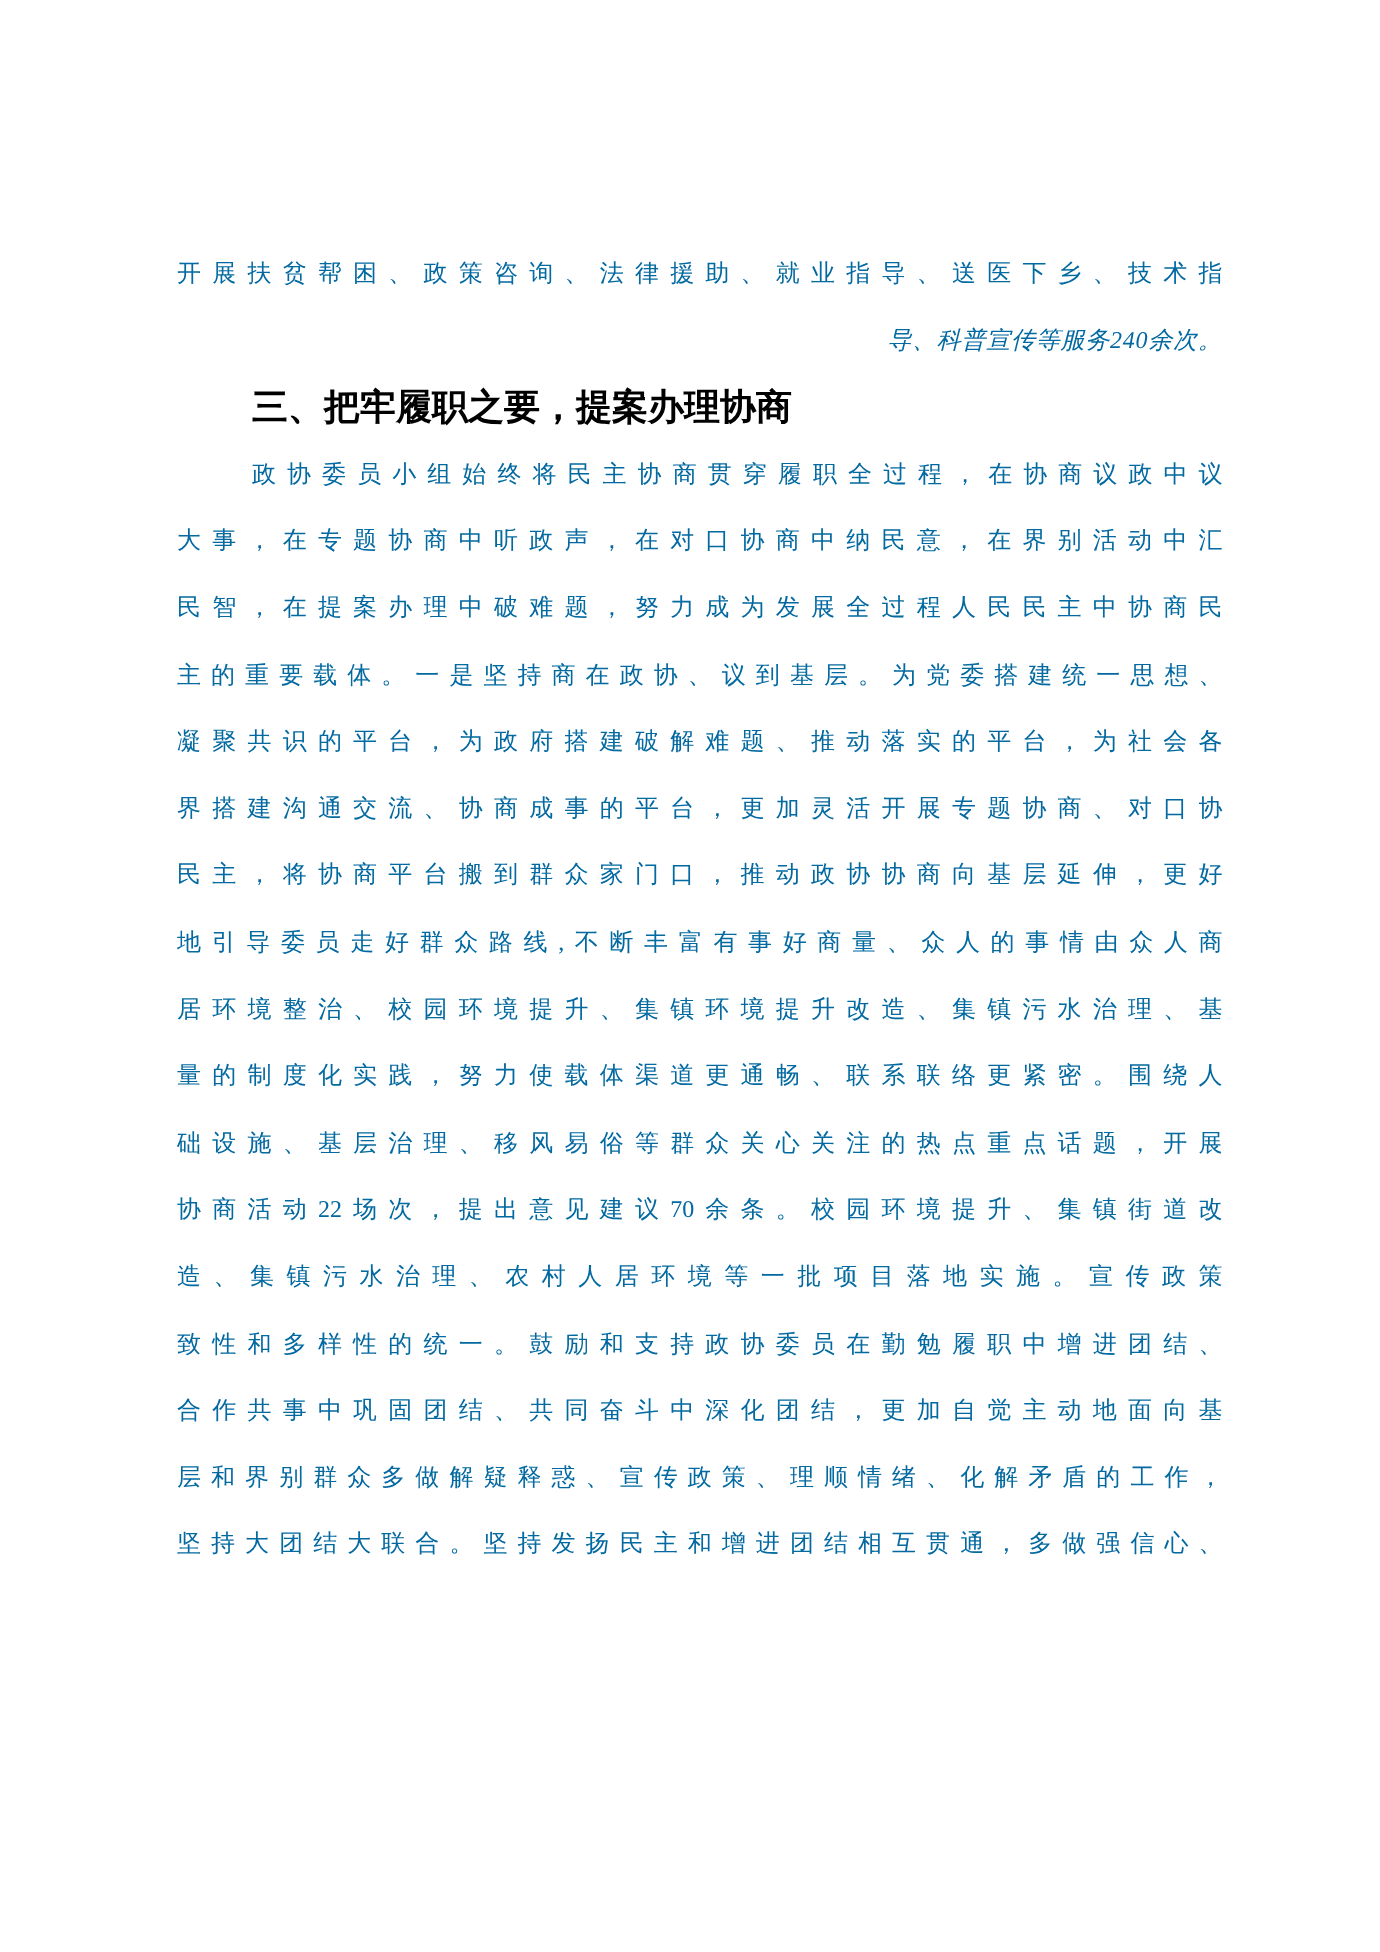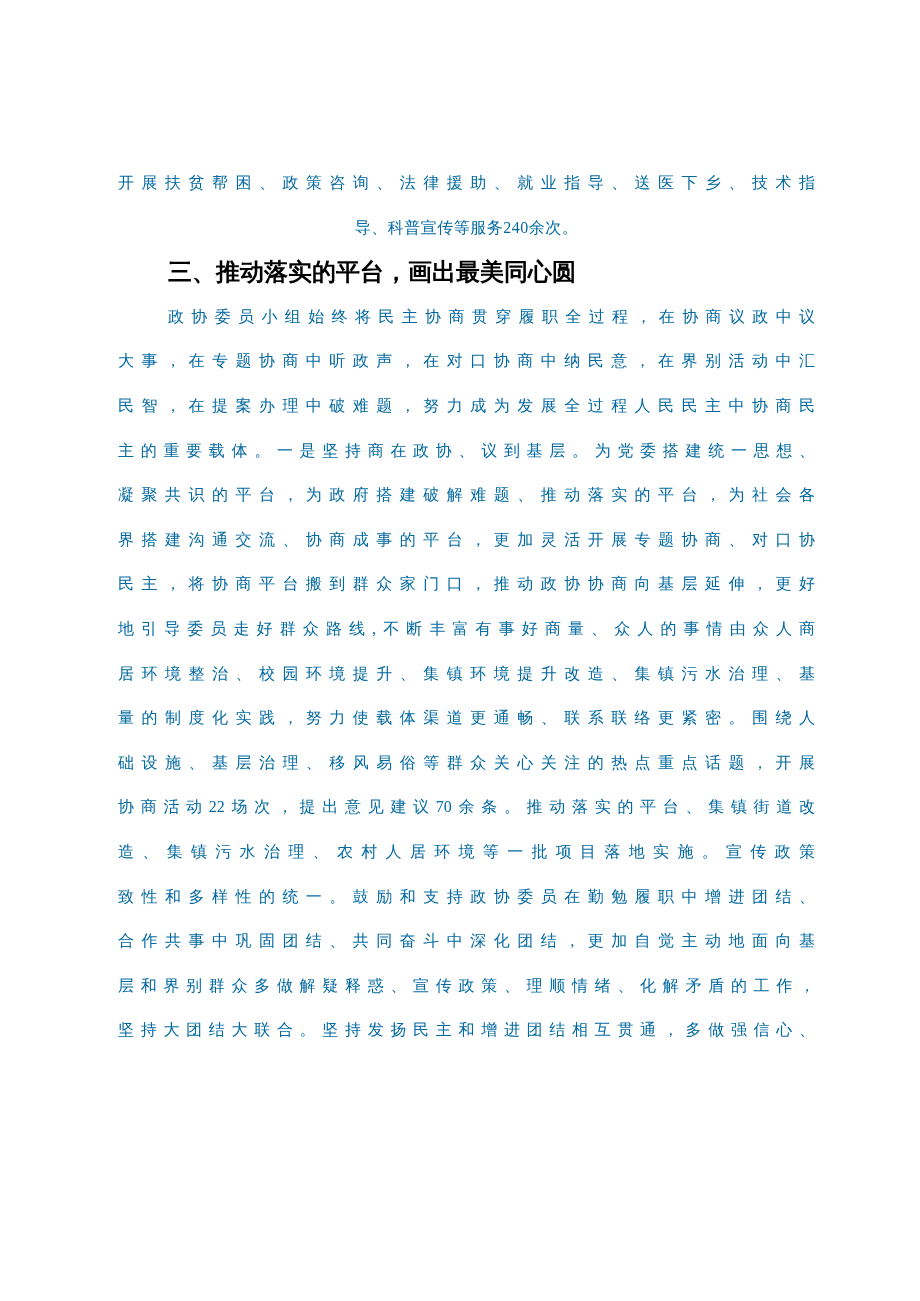--- a/index.html
+++ b/index.html
@@ -33,52 +33,53 @@
     white-space: normal;
     text-align: justify;
     text-align-last: justify;
     text-justify: inter-character;
     letter-spacing: 0;
   }
   .indent {
     text-indent: 50px;
   }
   .left {
-    text-align: center;
+    text-align: right;
+    font-style: italic;
   }
   .heading {
     font-family: "Liberation Sans", "DejaVu Sans", sans-serif;
     font-weight: bold;
     font-size: 24px;
     color: #000000;
     padding-left: 50px;
     letter-spacing: 0;
     text-align: left;
     white-space: nowrap;
   }
 </style>
 </head>
 <body>
 
 <div class="page">
   <div class="content">
       <div class="ln just">开展扶贫帮困、政策咨询、法律援助、就业指导、送医下乡、技术指</div>
       <div class="ln left">导、科普宣传等服务240余次。</div>
-      <div class="ln heading">三、推动落实的平台，画出最美同心圆</div>
+      <div class="ln heading">三、把牢履职之要，提案办理协商</div>
       <div class="ln just indent">政协委员小组始终将民主协商贯穿履职全过程，在协商议政中议</div>
       <div class="ln just">大事，在专题协商中听政声，在对口协商中纳民意，在界别活动中汇</div>
       <div class="ln just">民智，在提案办理中破难题，努力成为发展全过程人民民主中协商民</div>
       <div class="ln just">主的重要载体。一是坚持商在政协、议到基层。为党委搭建统一思想、</div>
       <div class="ln just">凝聚共识的平台，为政府搭建破解难题、推动落实的平台，为社会各</div>
       <div class="ln just">界搭建沟通交流、协商成事的平台，更加灵活开展专题协商、对口协</div>
       <div class="ln just">民主，将协商平台搬到群众家门口，推动政协协商向基层延伸，更好</div>
       <div class="ln just">地引导委员走好群众路线,不断丰富有事好商量、众人的事情由众人商</div>
       <div class="ln just">居环境整治、校园环境提升、集镇环境提升改造、集镇污水治理、基</div>
       <div class="ln just">量的制度化实践，努力使载体渠道更通畅、联系联络更紧密。围绕人</div>
       <div class="ln just">础设施、基层治理、移风易俗等群众关心关注的热点重点话题，开展</div>
-      <div class="ln just">协商活动22场次，提出意见建议70余条。推动落实的平台、集镇街道改</div>
+      <div class="ln just">协商活动22场次，提出意见建议70余条。校园环境提升、集镇街道改</div>
       <div class="ln just">造、集镇污水治理、农村人居环境等一批项目落地实施。宣传政策</div>
       <div class="ln just">致性和多样性的统一。鼓励和支持政协委员在勤勉履职中增进团结、</div>
       <div class="ln just">合作共事中巩固团结、共同奋斗中深化团结，更加自觉主动地面向基</div>
       <div class="ln just">层和界别群众多做解疑释惑、宣传政策、理顺情绪、化解矛盾的工作，</div>
       <div class="ln just">坚持大团结大联合。坚持发扬民主和增进团结相互贯通，多做强信心、</div>
     </div>
 </div>
 
 </body></html>

